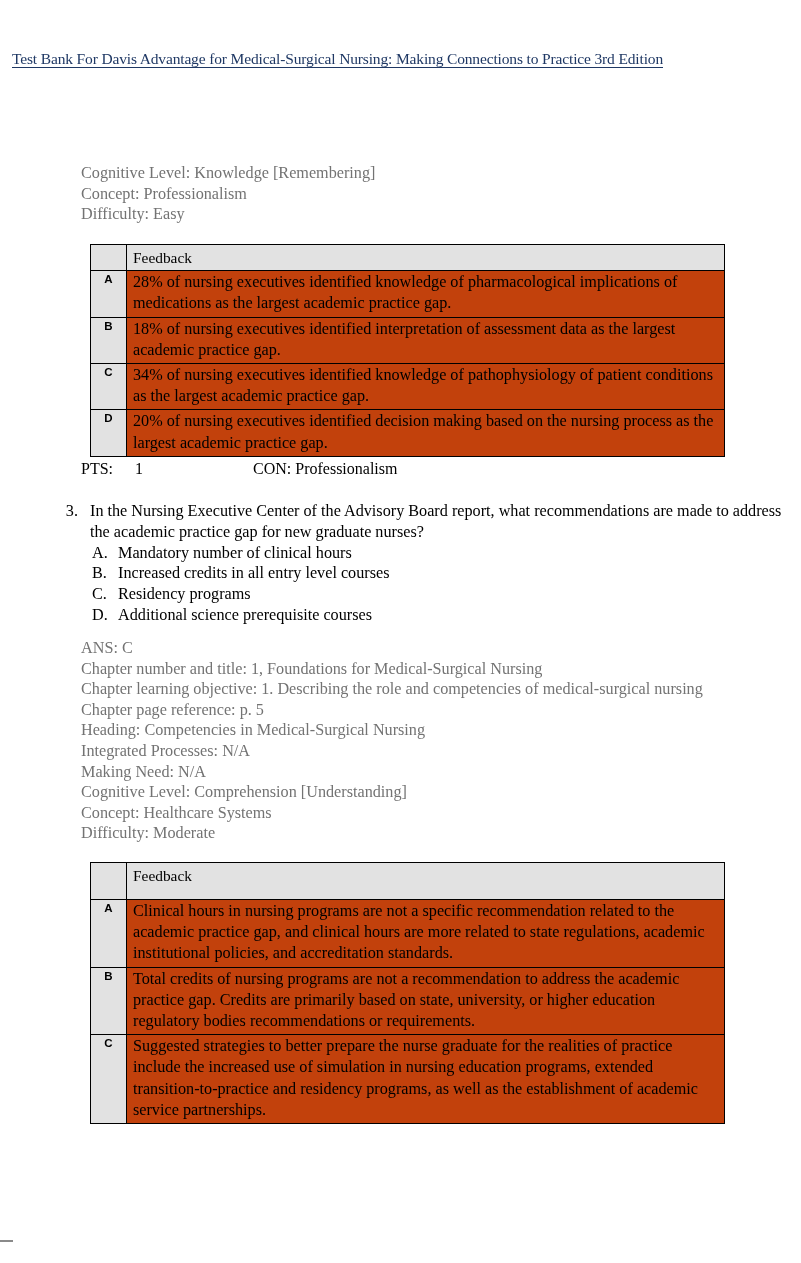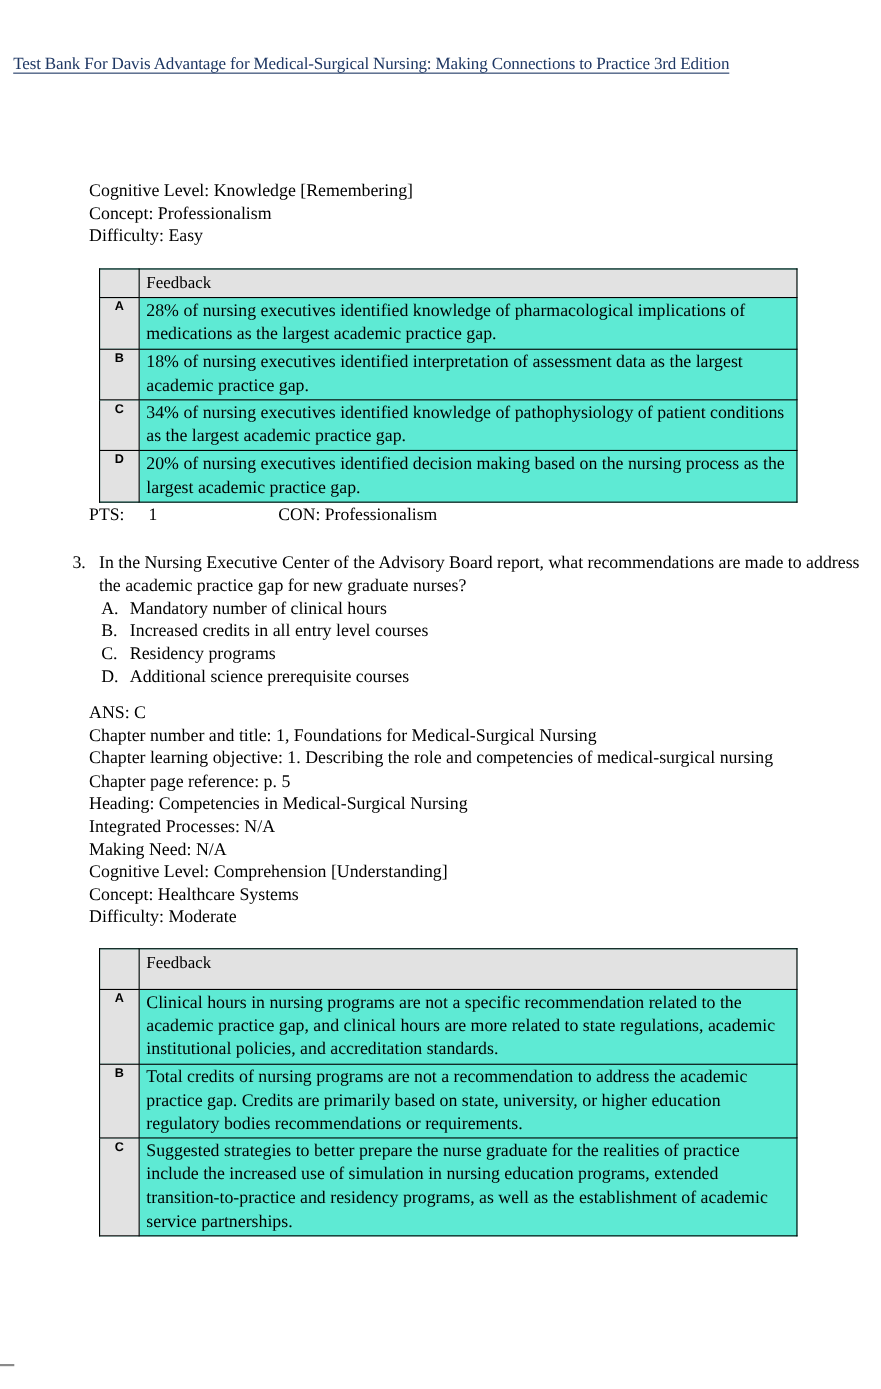--- a/index.html
+++ b/index.html
@@ -36,31 +36,31 @@
     letter-spacing: -0.15px;
     white-space: nowrap;
     line-height: 1.1;
   }
 
   
   .meta-block {
     position: absolute;
     font-size: 16.2px;
     line-height: 20.6px;
-    color: #000000;
+    color: #737373;
     white-space: nowrap;
   }
   .meta-block .line { display: block; }
 
   
   table.fb {
     position: absolute;
     border-collapse: collapse;
     table-layout: fixed;
-    background: #5eead4;
+    background: #c2410c;
   }
   table.fb td, table.fb th {
     border: 1.4px solid #000000;
     vertical-align: top;
     padding: 1px 5px 2px 6px;
     font-size: 16.2px;
     line-height: 21.2px;
     font-weight: normal;
     text-align: left;
     color: #000;

